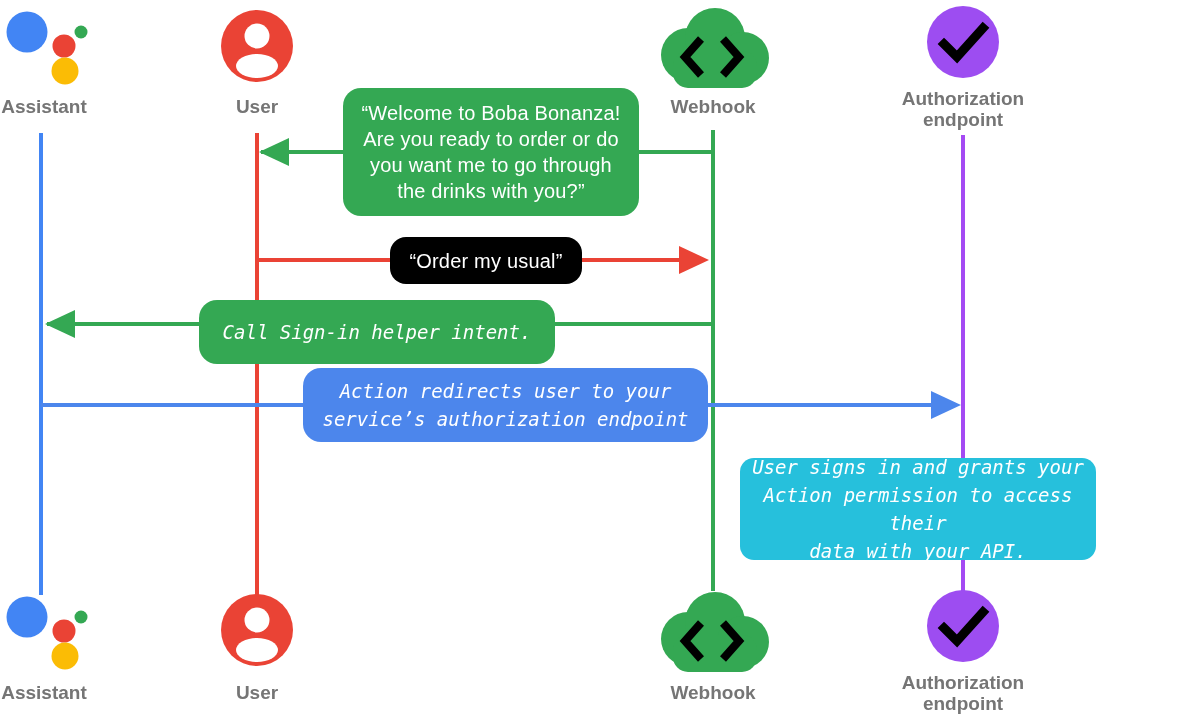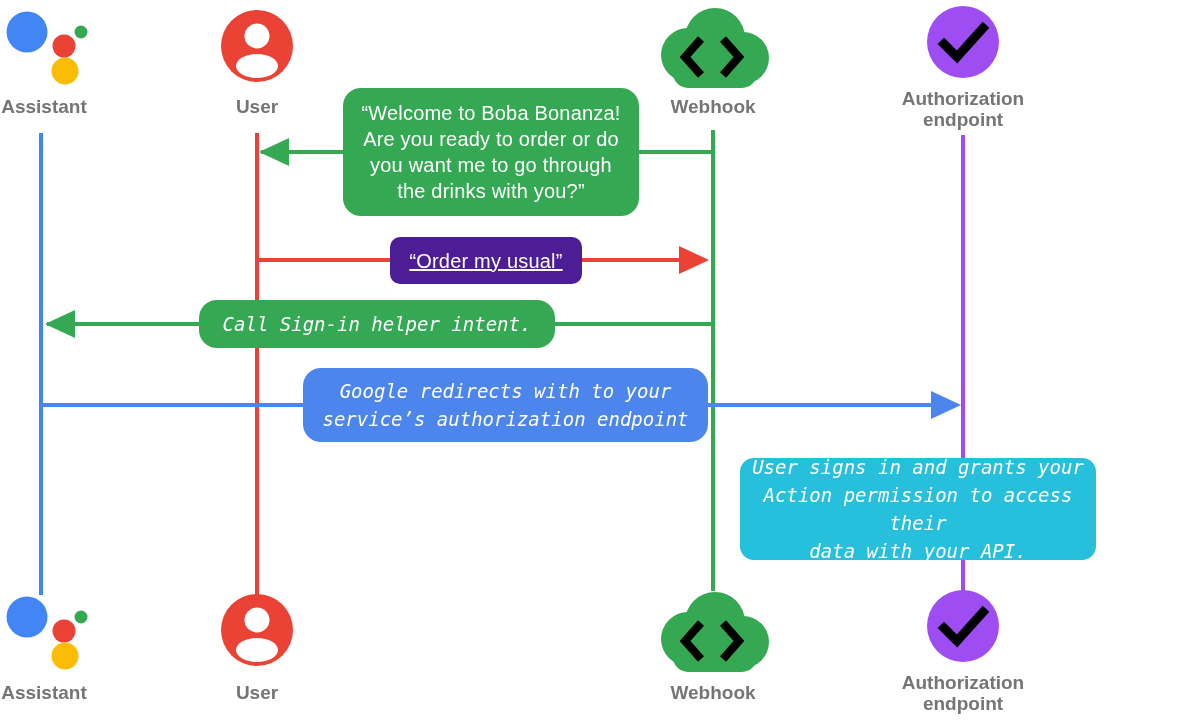--- a/index.html
+++ b/index.html
@@ -26,21 +26,21 @@
   .head.right.red{border-left-color:#ea4335;}
   .head.right.blue{border-left-color:#4c86ec;}
   
   .msg{
     position:absolute;z-index:3;color:#ffffff;display:flex;align-items:center;justify-content:center;
     text-align:center;white-space:pre-line;box-sizing:border-box;
   }
   .msg.sans{font-size:20px;line-height:26px;letter-spacing:.2px;}
   .msg.mono{font-family:"DejaVu Sans Mono",monospace;font-style:italic;font-size:19px;line-height:28px;}
   .bg-green{background:#34a853;border-radius:18px;}
-  .bg-red{background:#4c1d95;border-radius:10px;text-decoration:underline;}
+  .bg-red{background:#000000;border-radius:16px;}
   .bg-blue{background:#4c86ec;border-radius:18px;}
   .bg-cyan{background:#26c0dc;border-radius:14px;}
   
   .icon{position:absolute;z-index:5;}
   .actor-label{
     position:absolute;z-index:5;color:#757575;font-weight:bold;font-size:19px;line-height:21px;
     text-align:center;
   }
 </style>
 </head>
@@ -67,26 +67,26 @@
     <span>“Welcome to Boba Bonanza!
 Are you ready to order or do
 you want me to go through
 the drinks with you?”</span>
   </div>
 
   <div class="msg sans bg-red" style="left:390px;top:237px;width:192px;height:47px;">
     <span>“Order my usual”</span>
   </div>
 
-  <div class="msg mono bg-green" style="left:199px;top:300px;width:356px;height:48px;">
+  <div class="msg mono bg-green" style="left:199px;top:300px;width:356px;height:64px;">
     <span>Call Sign-in helper intent.</span>
   </div>
 
   <div class="msg mono bg-blue" style="left:303px;top:368px;width:405px;height:74px;">
-    <span>Google redirects with to your
+    <span>Action redirects user to your
 service’s authorization endpoint</span>
   </div>
 
   <div class="msg mono bg-cyan" style="left:740px;top:458px;width:356px;height:102px;">
     <span>User signs in and grants your
 Action permission to access their
 data with your API.</span>
   </div>
 
   <svg class="icon" style="left:5px;top:8px;" width="85" height="80" viewBox="0 0 85 80">

